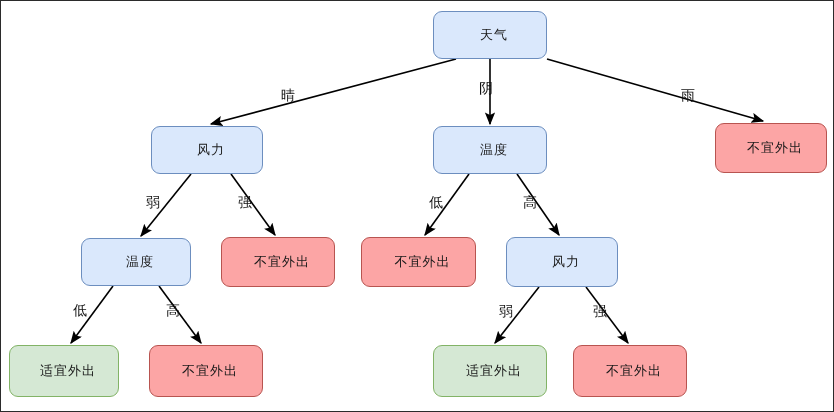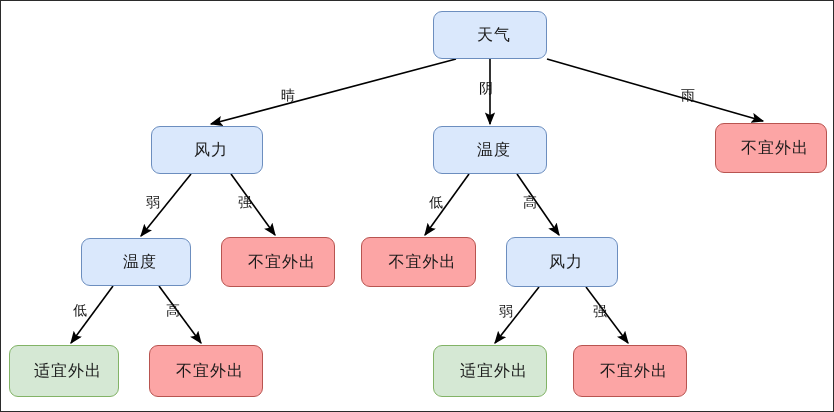--- a/index.html
+++ b/index.html
@@ -28,21 +28,21 @@
   }
   .node {
     position: absolute;
     box-sizing: border-box;
     border-radius: 9px;
     border-width: 1.4px;
     border-style: solid;
     display: flex;
     align-items: center;
     justify-content: center;
-    font-size: 16px;
+    font-size: 13px;
     letter-spacing: 1px;
     color: #1a1a1a;
     z-index: 2;
     padding-left: 8px;
   }
   .node.decision {
     background: #dae8fc;
     border-color: #6c8ebf;
   }
   .node.neg {

